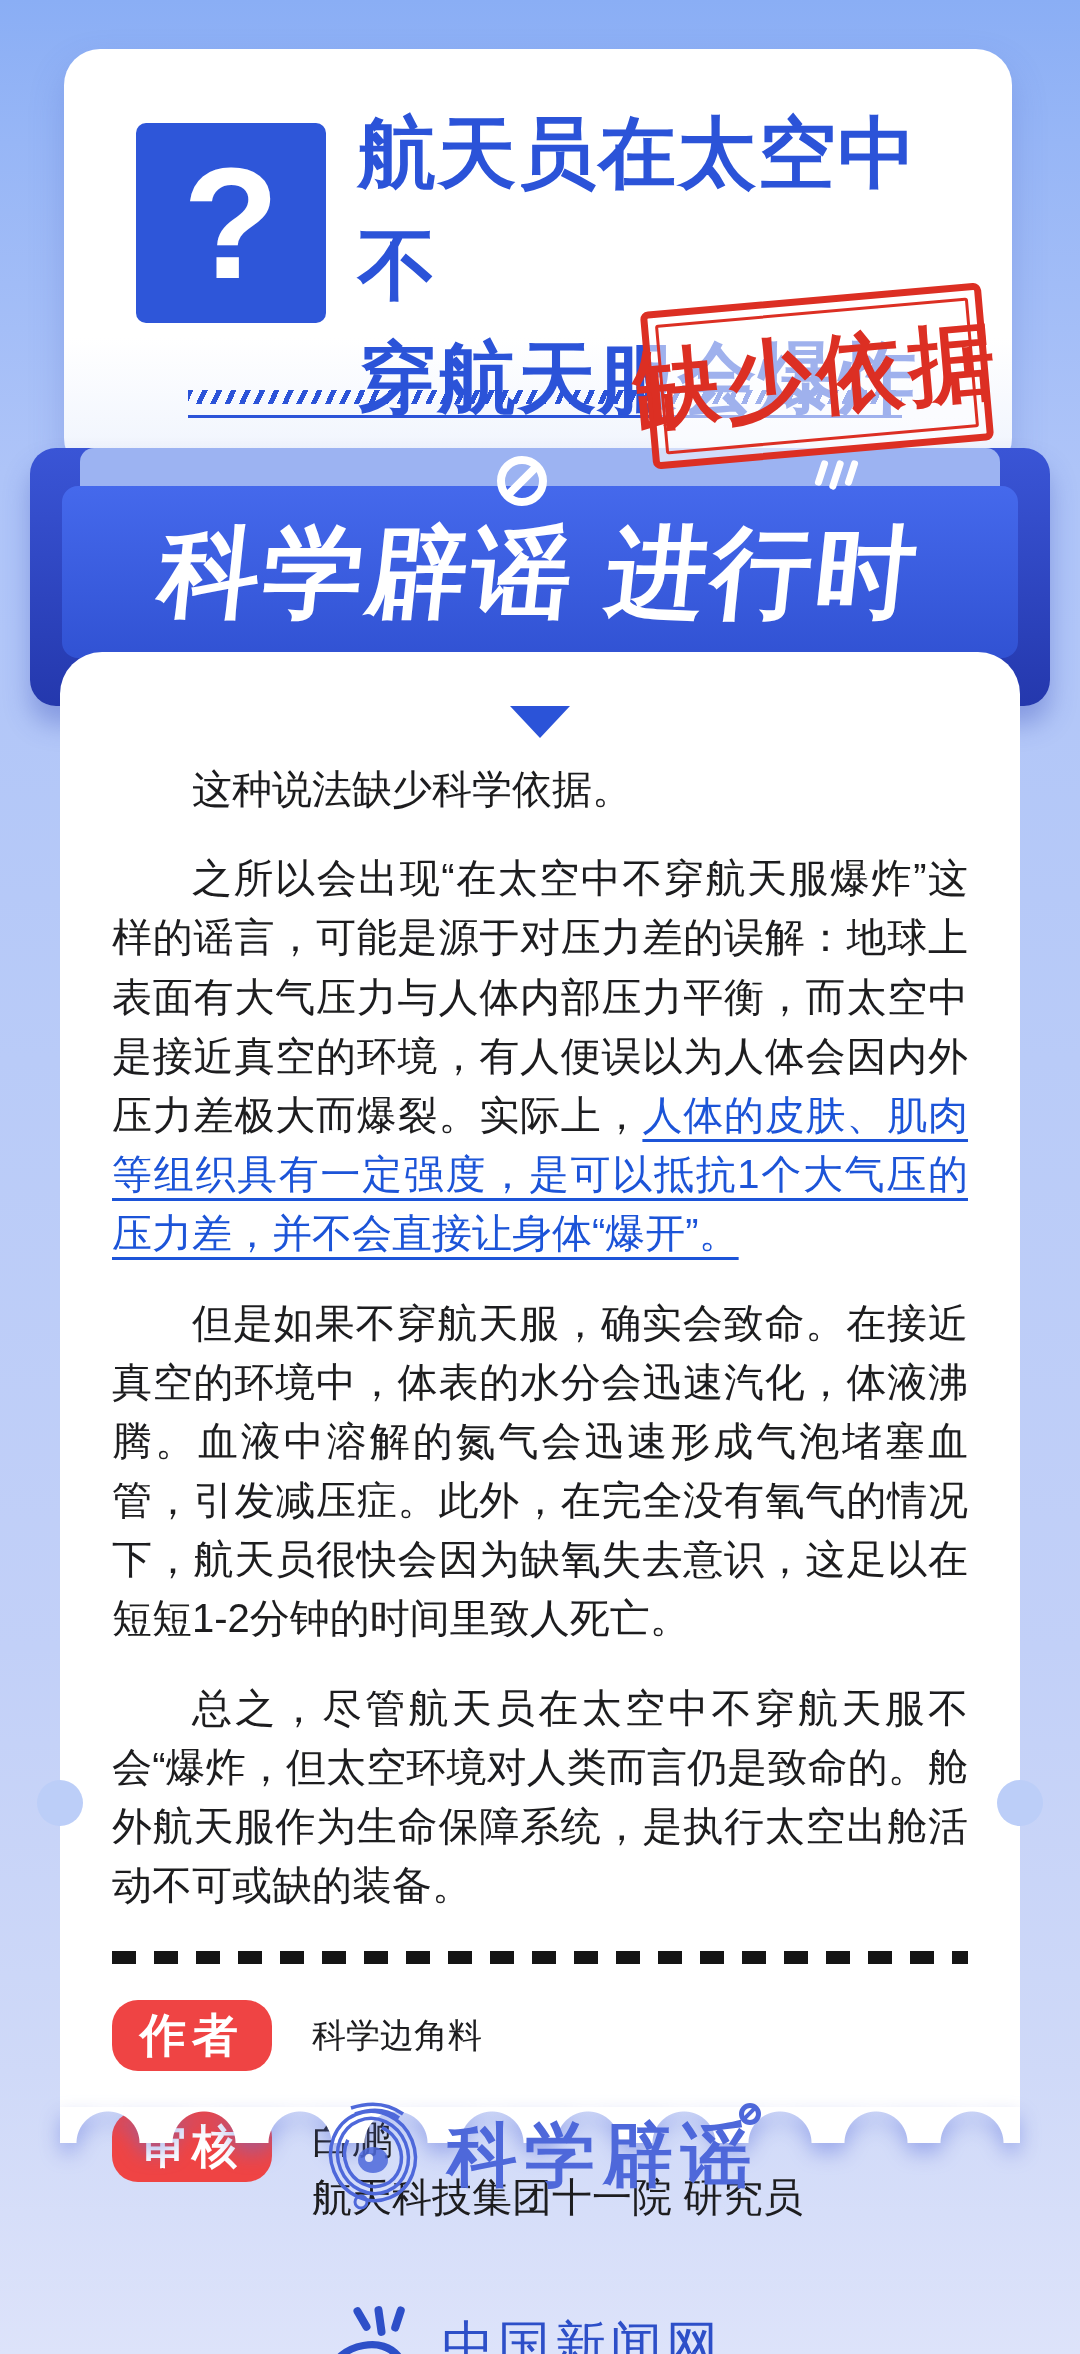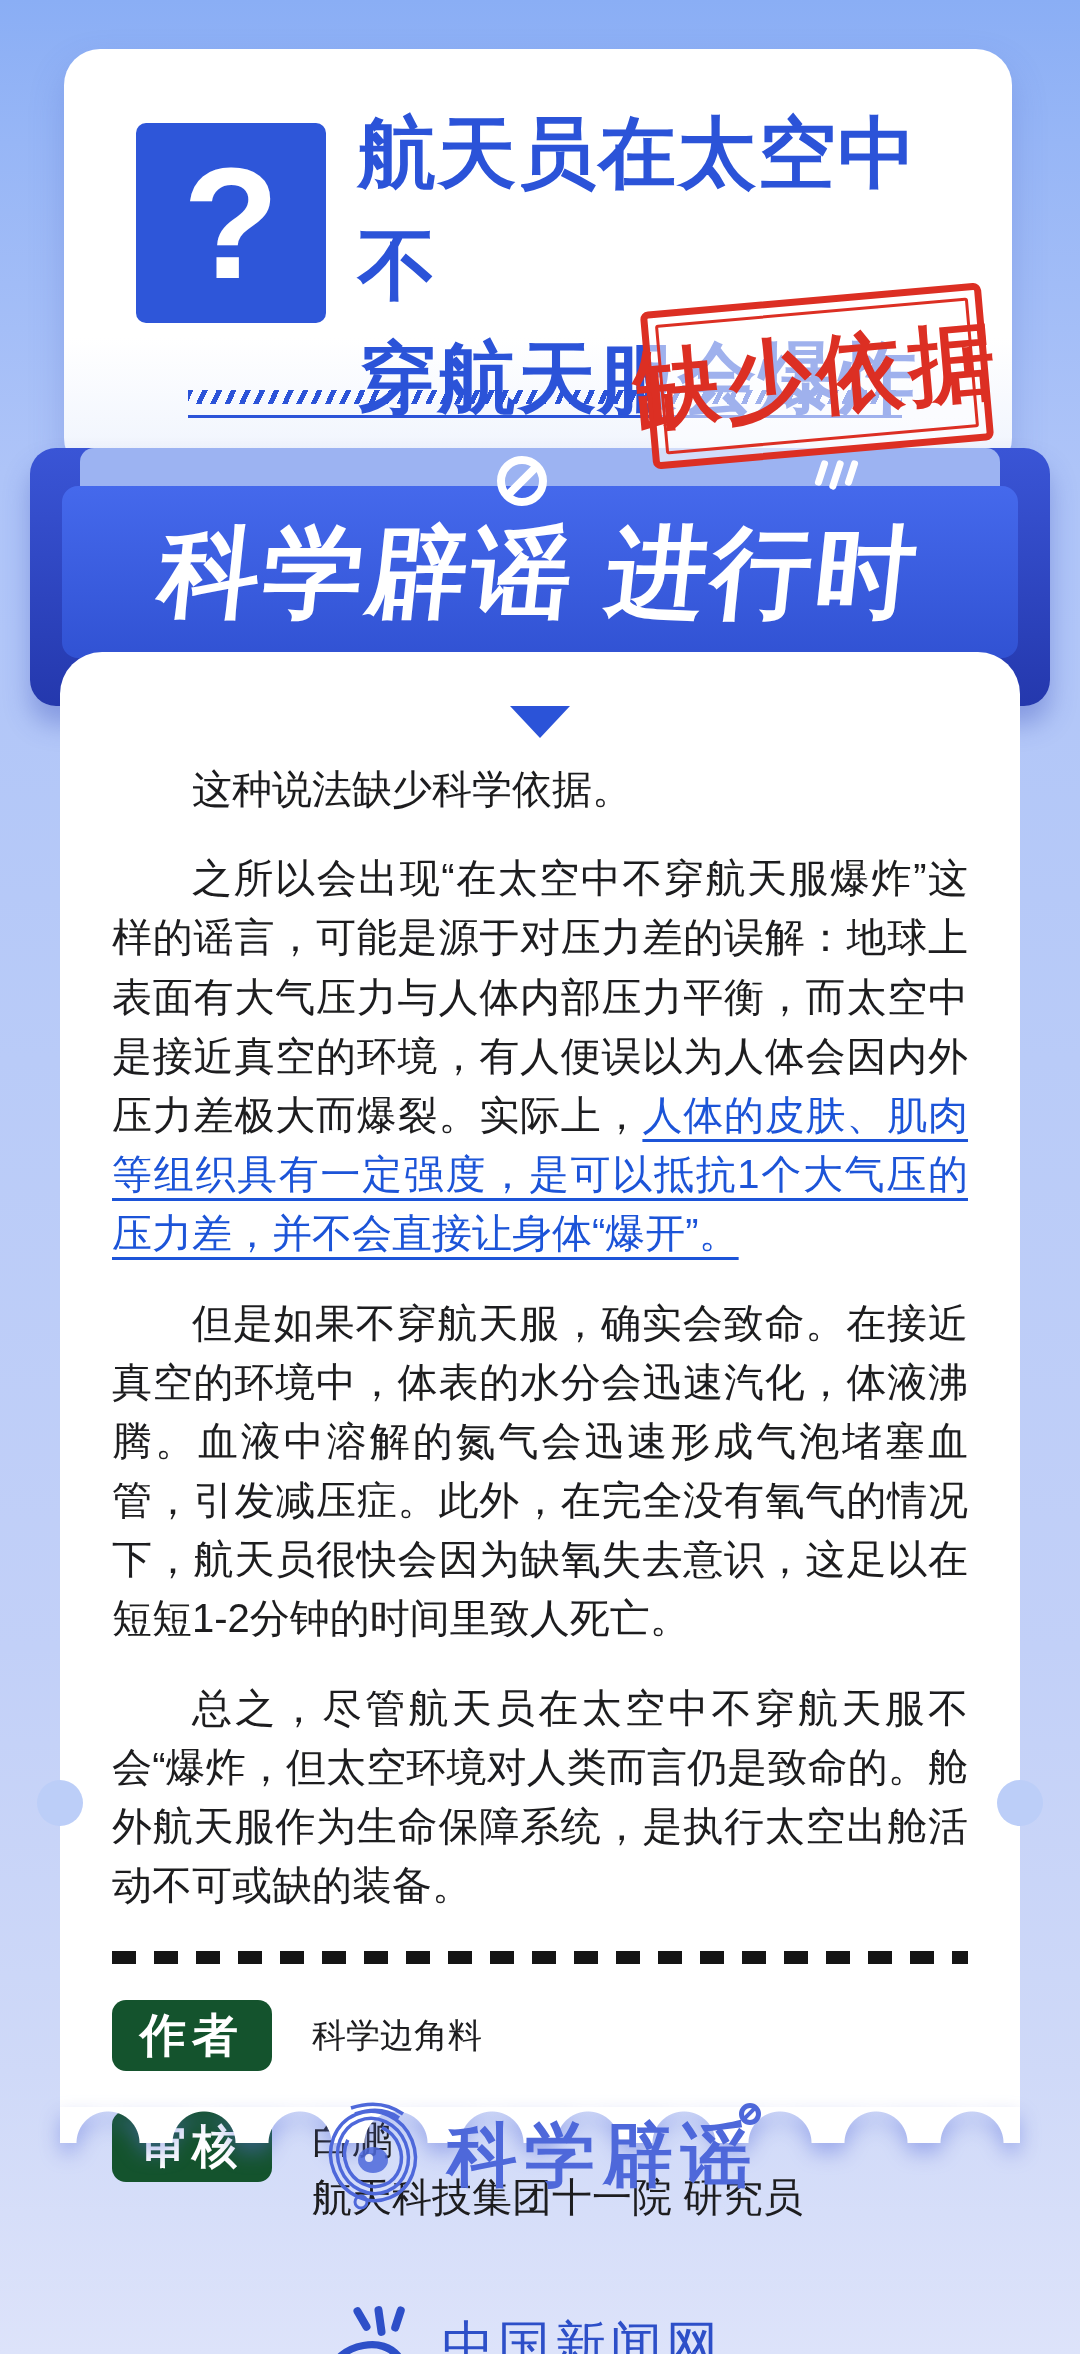--- a/index.html
+++ b/index.html
@@ -96,22 +96,22 @@
   }
   .divider{
     height:13px; margin-top:36px;
     background:repeating-linear-gradient(90deg,#151515 0 24px,transparent 24px 42px);
   }
   .notch{position:absolute; width:46px; height:46px; border-radius:50%; background:#bccef8; top:1128px;}
   .notch.l{left:-23px;} .notch.r{right:-23px;}
   .credits{margin-top:36px;}
   .credit-row{display:flex; align-items:flex-start; gap:40px; margin-bottom:40px;}
   .badge{
-    background:#14532d; color:#fff; font-size:46px; font-weight:bold;
-    padding:9px 28px; border-radius:14px; letter-spacing:6px; line-height:1.15; flex:0 0 auto;
+    background:#ef4444; color:#fff; font-size:46px; font-weight:bold;
+    padding:9px 28px; border-radius:26px; letter-spacing:6px; line-height:1.15; flex:0 0 auto;
   }
   .credit-value{font-size:34px; color:#1d1d1f; padding-top:13px;}
   .credit-value .sub{display:block; font-size:40px; margin-top:6px;}
   .credit-value.two{padding-top:2px; font-size:40px; line-height:1.3;}
   
   .footer{
     position:absolute; left:0; top:2168px; width:1080px; height:186px;
     display:flex; align-items:center; justify-content:center; gap:46px;flex-direction:column;
   }
   .logo{display:flex; align-items:center; gap:18px;}

